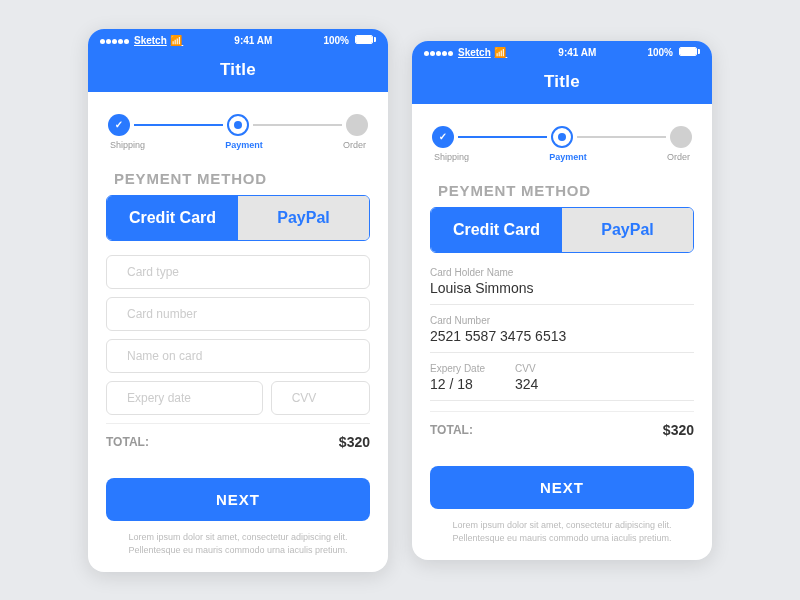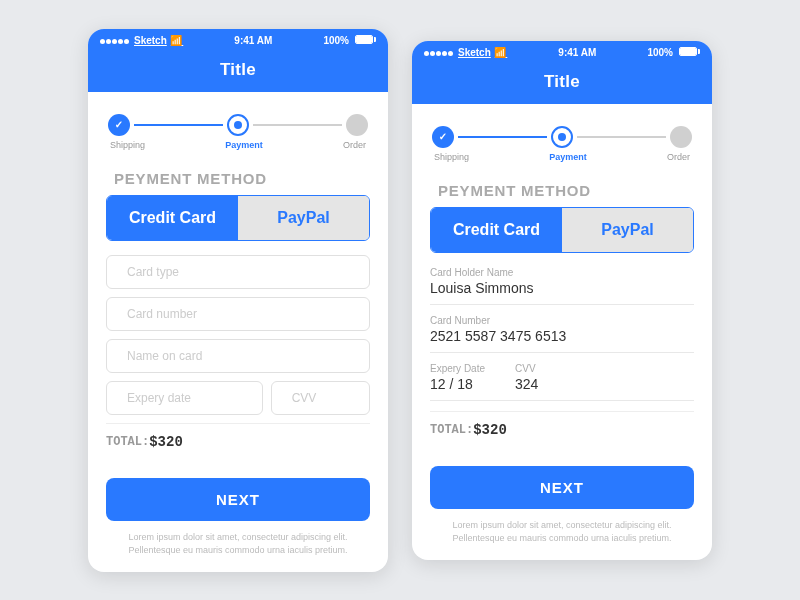--- a/index.html
+++ b/index.html
@@ -193,25 +193,25 @@
     .field-row {
       display: flex;
       gap: 30px;
       margin-bottom: 10px;
       border-bottom: 1px solid #e8e8e8;
       padding-bottom: 8px;
     }
     
     .total-row {
       display: flex;
+      justify-content: space-between;
       align-items: center;
       padding: 10px 0 8px;
       border-top: 1px solid #eee;
       margin-top: 2px;
-      font-family: Liberation Mono, monospace;
     }
     .total-label {
       font-size: 12px;
       color: #999;
       font-weight: 600;
     }
     .total-value {
       font-size: 14px;
       color: #333;
       font-weight: 700;

